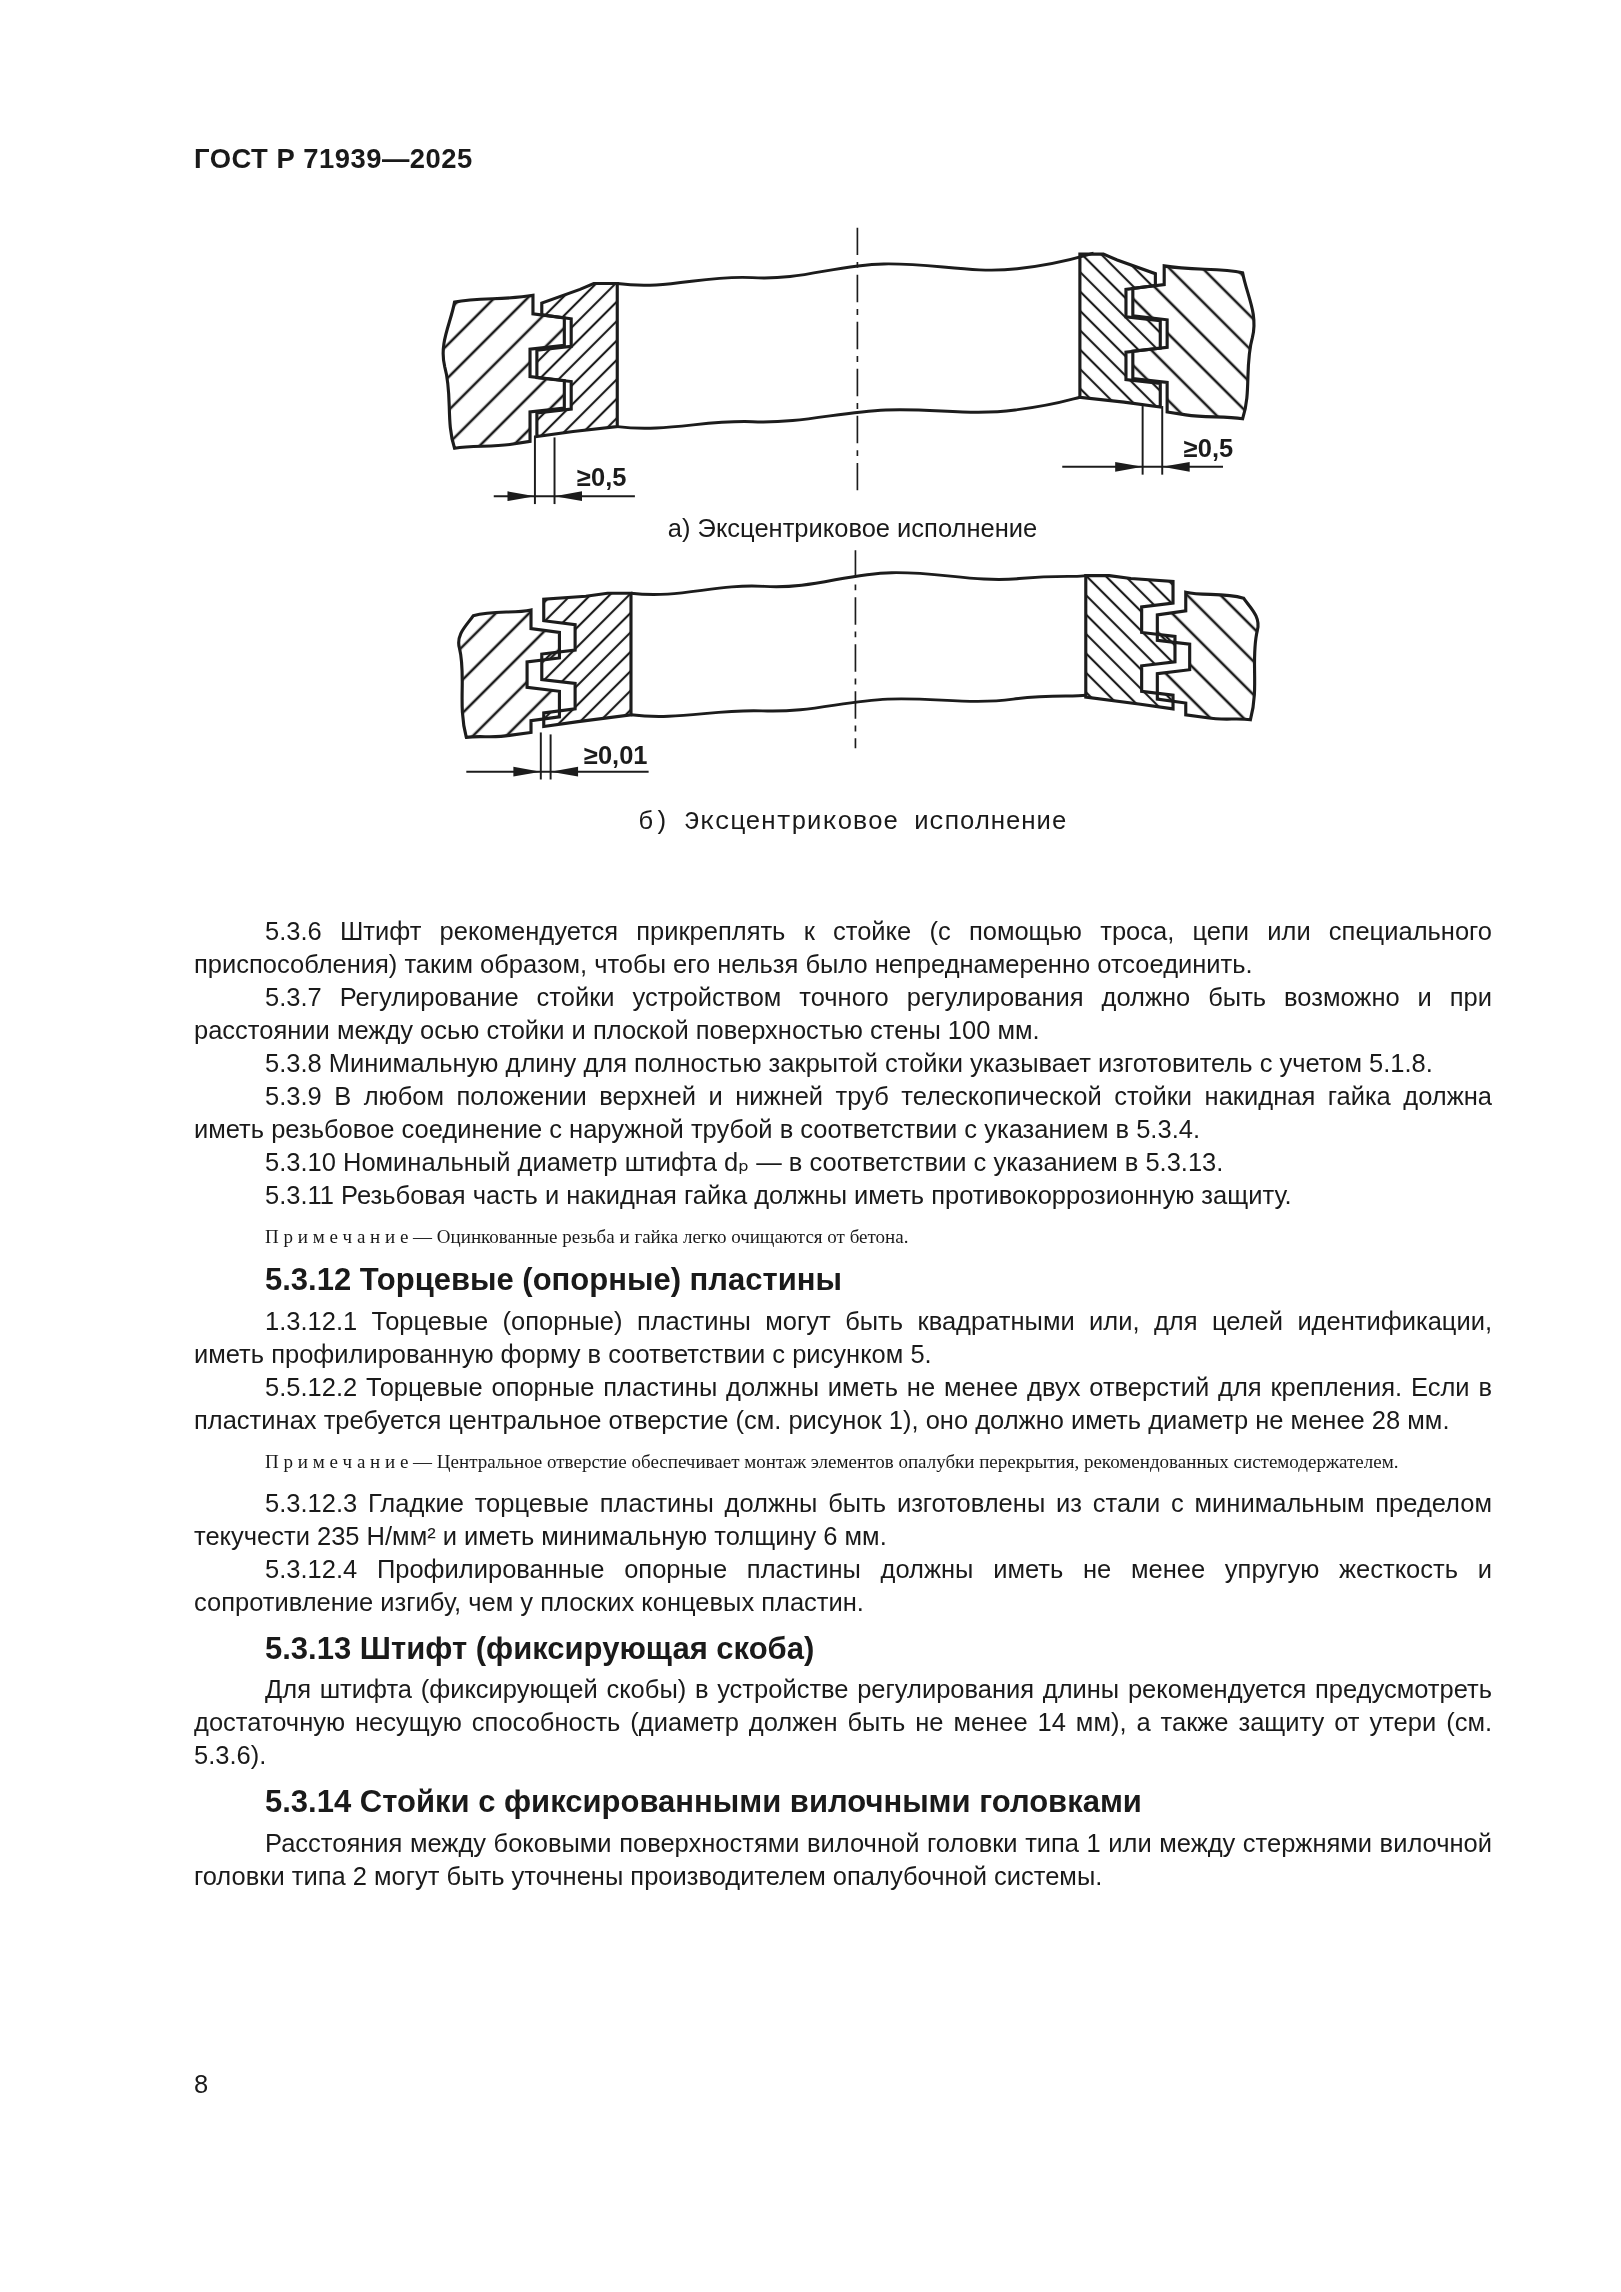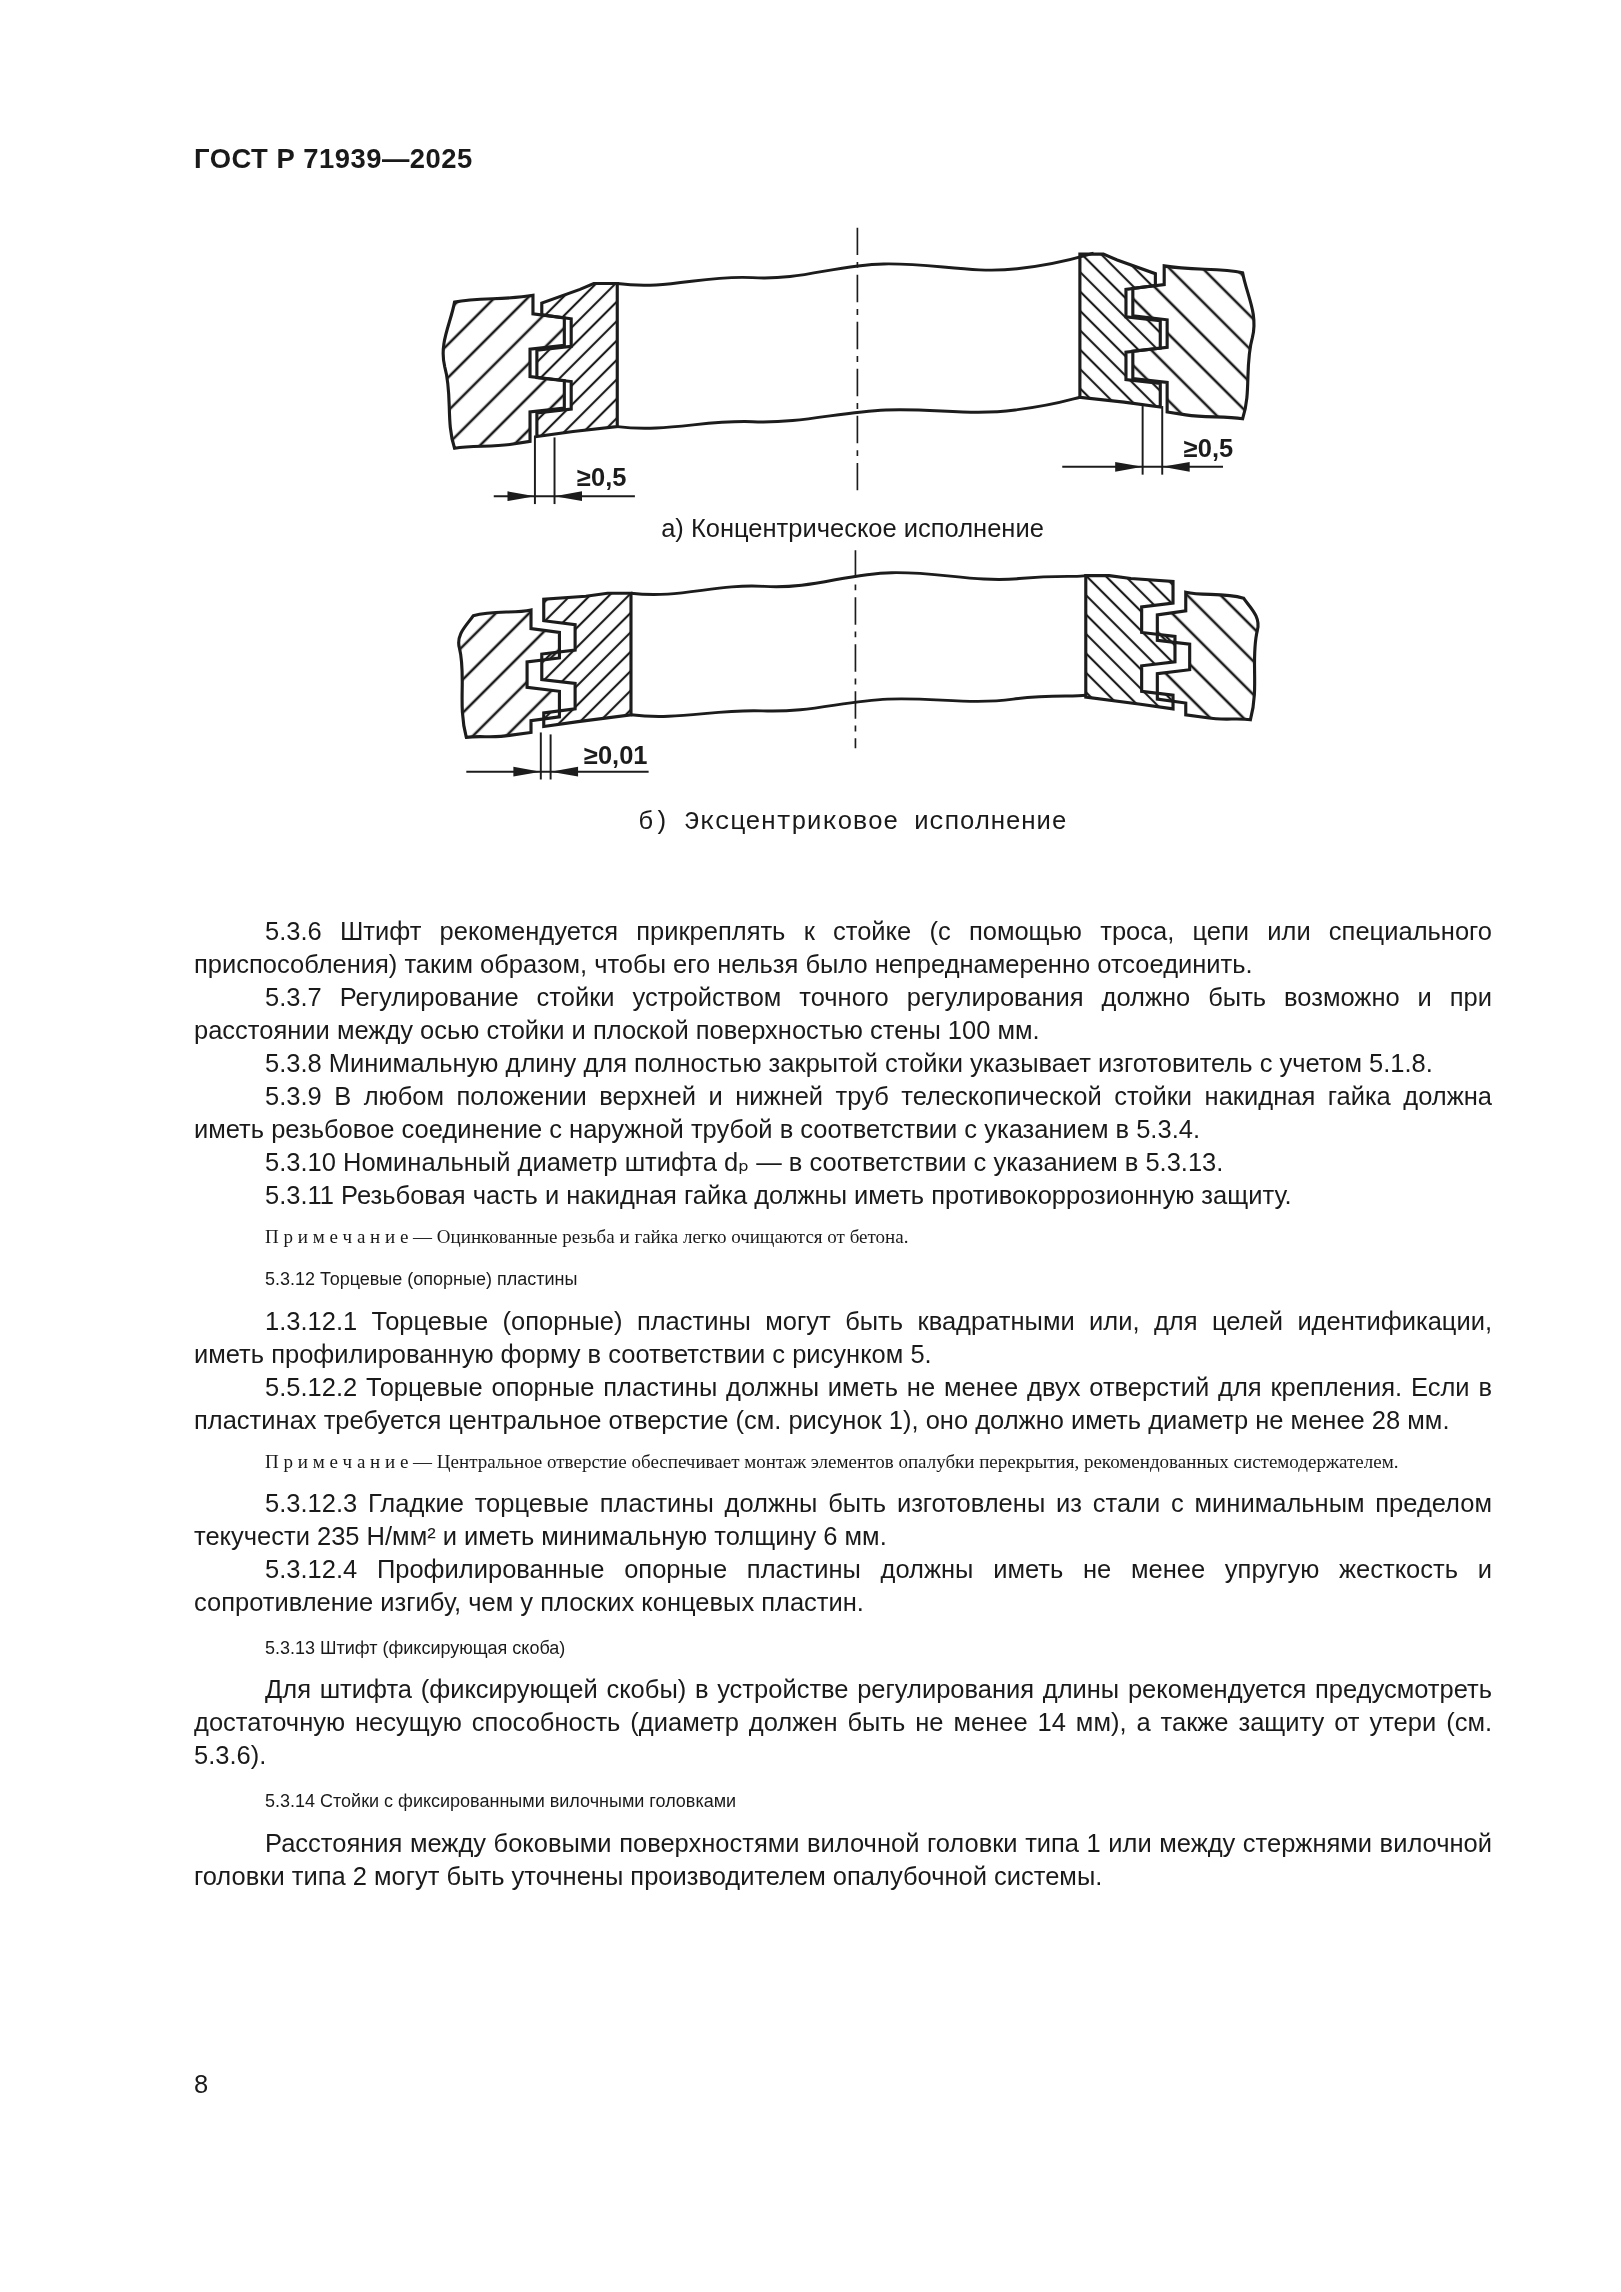--- a/index.html
+++ b/index.html
@@ -60,23 +60,23 @@
     font-size: 25.5px;
     line-height: 33px;
   }
   .body-text p.note {
     font-size: 19px;
     line-height: 28px;
     margin: 10.8px 0;
     font-family: Liberation Serif, serif;
   }
   .body-text p.heading {
-    font-size: 18px;
+    font-size: 31px;
     line-height: 33px;
-    font-weight: normal;
+    font-weight: bold;
     margin: 12.7px 0 8.8px 0;
   }
   .page-number {
     position: absolute;
     left: 194px;
     top: 2070px;
     font-size: 25.5px;
   }
   svg text.dim {
     font-family: "Liberation Sans", "DejaVu Sans", sans-serif;
@@ -157,21 +157,21 @@
         <line x1="262" y1="194" x2="262" y2="242" stroke="#1c1c1c" stroke-width="2"></line>
         <line x1="272" y1="196" x2="272" y2="242" stroke="#1c1c1c" stroke-width="2"></line>
         <line x1="186" y1="234" x2="372" y2="234" stroke="#1c1c1c" stroke-width="2"></line>
         <polygon points="262,234 234,229 234,239" fill="#1c1c1c"></polygon>
         <polygon points="272,234 300,229 300,239" fill="#1c1c1c"></polygon>
         <text class="dim" x="306" y="226">≥0,01</text>
       </g>
     </g>
   </svg>
 
-  <div class="fig-caption cap-a">а) Концентрическое исполнение</div>
+  <div class="fig-caption cap-a">а) Эксцентриковое исполнение</div>
   <div class="fig-caption cap-b">б) Эксцентриковое исполнение</div>
 
   <div class="body-text">
       <p class="body">5.3.6 Штифт рекомендуется прикреплять к стойке (с помощью троса, цепи или специального приспособления) таким образом, чтобы его нельзя было непреднамеренно отсоединить.</p>
       <p class="body">5.3.7 Регулирование стойки устройством точного регулирования должно быть возможно и при расстоянии между осью стойки и плоской поверхностью стены 100 мм.</p>
       <p class="body">5.3.8 Минимальную длину для полностью закрытой стойки указывает изготовитель с учетом 5.1.8.</p>
       <p class="body">5.3.9 В любом положении верхней и нижней труб телескопической стойки накидная гайка должна иметь резьбовое соединение с наружной трубой в соответствии с указанием в 5.3.4.</p>
       <p class="body">5.3.10 Номинальный диаметр штифта dₚ — в соответствии с указанием в 5.3.13.</p>
       <p class="body">5.3.11 Резьбовая часть и накидная гайка должны иметь противокоррозионную защиту.</p>
       <p class="note">П р и м е ч а н и е — Оцинкованные резьба и гайка легко очищаются от бетона.</p>

